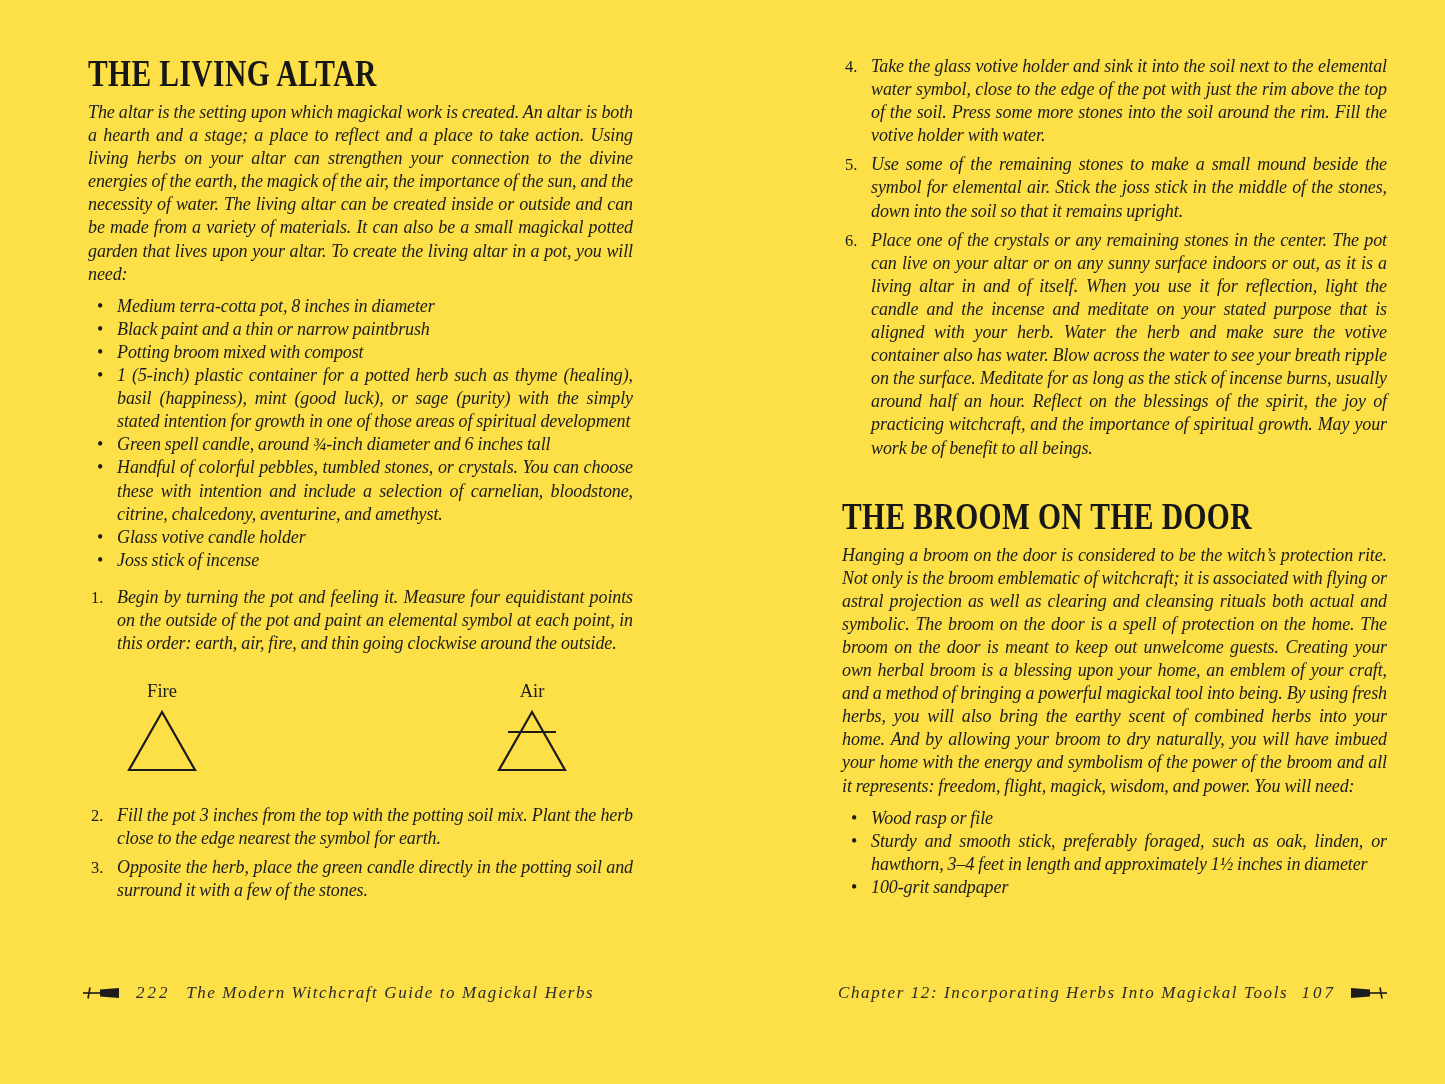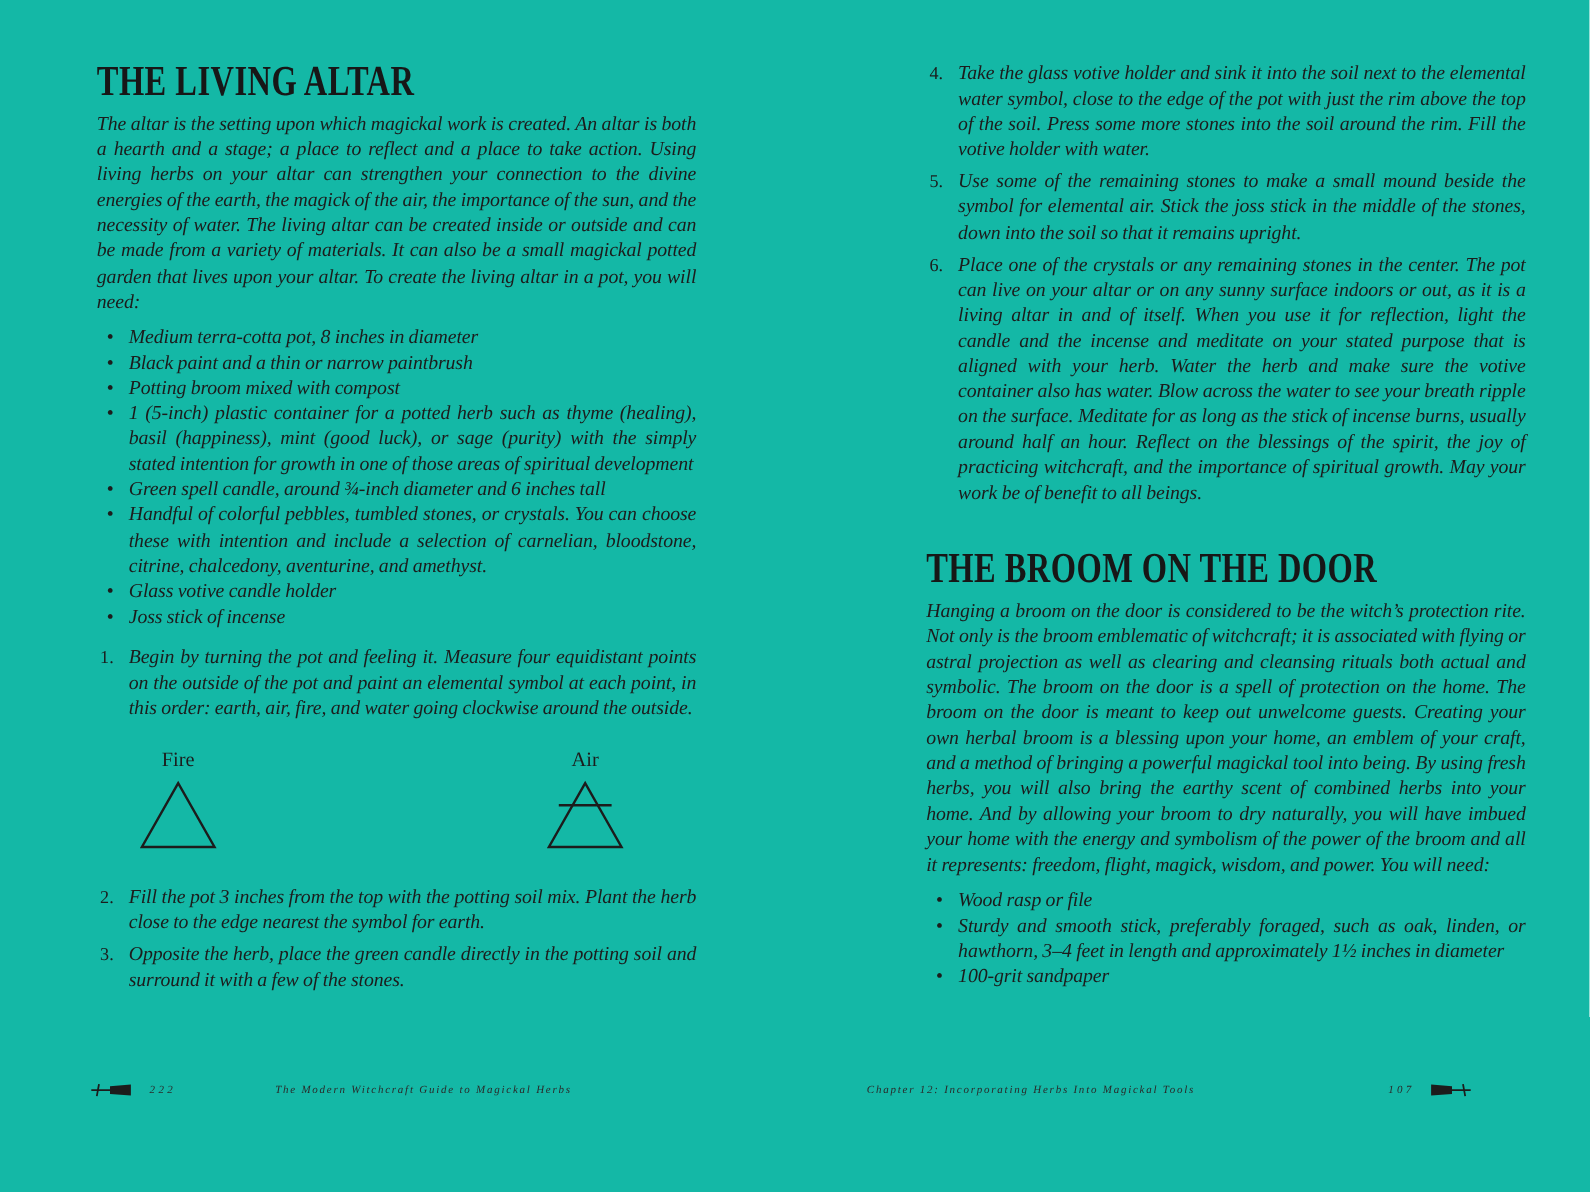--- a/index.html
+++ b/index.html
@@ -4,21 +4,21 @@
 <style>
   html, body {
     margin: 0;
     padding: 0;
     background: #ffffff;
   }
   #book {
     position: relative;
     width: 1445px;
     height: 1084px;
-    background: #14b8a6;
+    background: #fde047;
     color: #1c1c1c;
     font-family: "Liberation Serif", serif;
     overflow: hidden;
   }
   .column {
     position: absolute;
     top: 55px;
     width: 545px;
   }
   #left-column  { left: 88px;  }
@@ -89,27 +89,27 @@
     margin-bottom: 6px;
   }
   .symbol-figure svg { display: block; }
 
   
   .footer {
     position: absolute;
     top: 983px;
     display: flex;
     align-items: center;
-    font-size: 10px;
+    font-size: 17px;
     font-style: italic;
     letter-spacing: 1.6px;
     color: #2a2a2a;
   }
   #footer-left  { left: 82px;  width: 548px; }
-  #footer-right { left: 788px; width: 550px; justify-content: flex-end; }
+  #footer-right { left: 838px; width: 550px; justify-content: flex-end; }
   .footer .page-num {
     font-style: italic;
     letter-spacing: 3px;
   }
   #footer-left .page-num  { margin-left: 16px; }
   #footer-left .footer-title { margin: 0 auto; padding-right: 20px; }
   #footer-right .page-num { margin-left: auto; }
   .footer-icon { flex: 0 0 auto; }
   #footer-right .footer-icon { margin-left: 14px; }
 </style>
@@ -155,21 +155,21 @@
       </div>
       <div class="bullet-item">
         <span class="bullet-marker">•</span>
         <span class="bullet-text body-text">Joss stick of incense</span>
       </div>
     </div>
 
     <div class="step-list mt-list">
       <div class="step-item">
         <span class="step-num">1.</span>
-        <span class="step-text body-text">Begin by turning the pot and feeling it. Measure four equidistant points on the outside of the pot and paint an elemental symbol at each point, in this order: earth, air, fire, and water going clockwise around the outside.</span>
+        <span class="step-text body-text">Begin by turning the pot and feeling it. Measure four equidistant points on the outside of the pot and paint an elemental symbol at each point, in this order: earth, air, fire, and thin going clockwise around the outside.</span>
       </div>
     </div>
 
     <div class="symbols-row">
       <div class="symbol-figure">
         <span class="symbol-label">Fire</span>
         <svg width="76" height="66" viewBox="0 0 76 66">
           <polygon points="38,4 5,62 71,62" fill="none" stroke="#1c1c1c" stroke-width="2.2"></polygon>
         </svg>
       </div>

